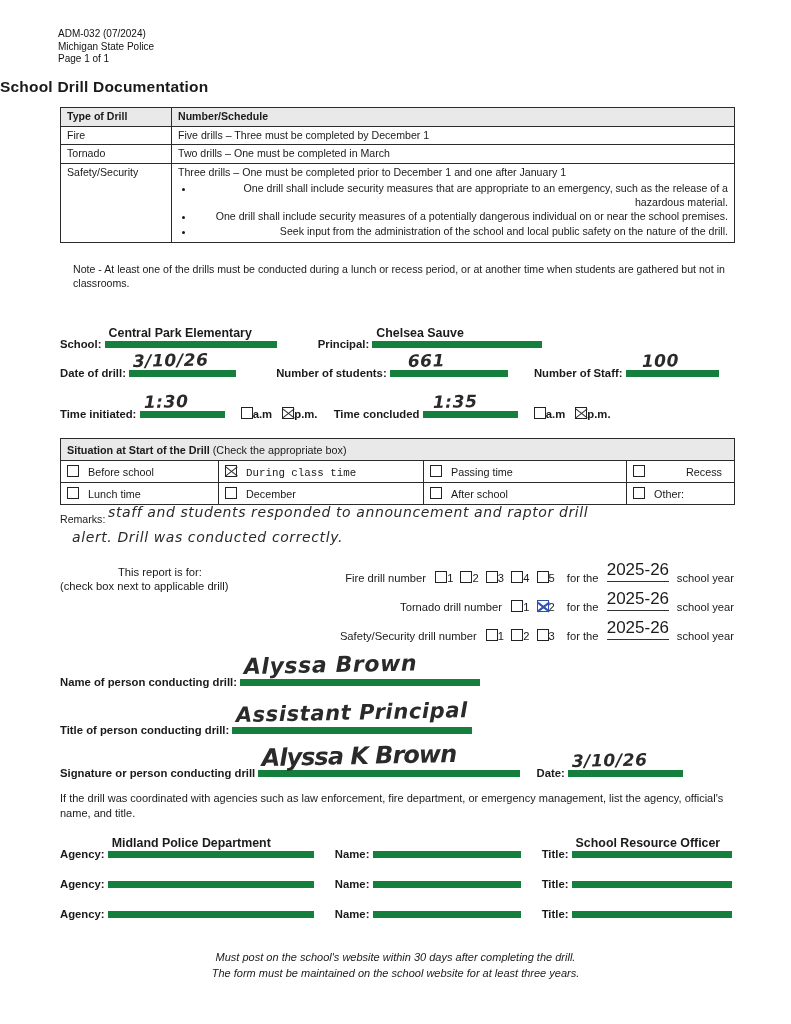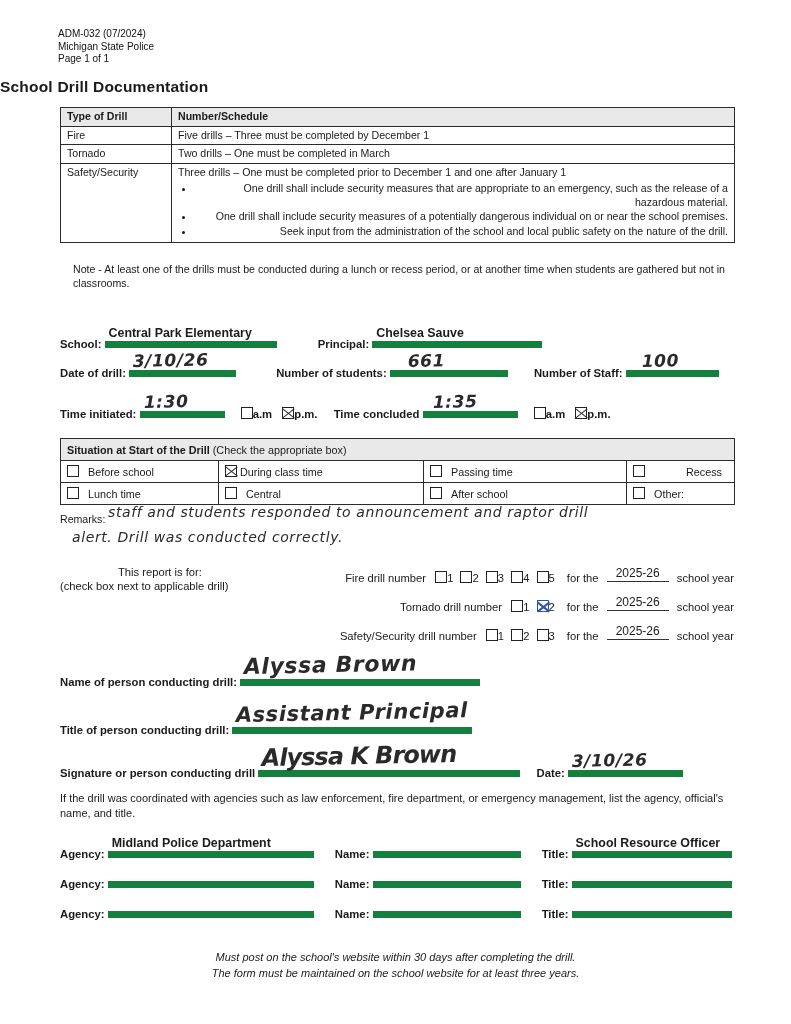--- a/index.html
+++ b/index.html
@@ -60,21 +60,21 @@
   .remarks-l2{position:absolute;left:72px;top:528px;}
   .remarks-l1 .hand,.remarks-l2 .hand{font-size:14px;transform:rotate(-0.8deg);}
 
   
   .rf-lbl1{position:absolute;left:118px;top:566px;font-size:11.2px;}
   .rf-lbl2{position:absolute;left:60px;top:580px;font-size:11.2px;}
   .drow{position:absolute;font-size:11.2px;white-space:nowrap;right:57px;}
   .drow .nm{margin-right:3px;}
   .drow .bx{margin:0 1px 0 3px;}
   .drow .yr{display:inline-block;width:62px;border-bottom:1px solid #333;text-align:center;position:relative;height:15px;}
-  .drow .yr span{position:absolute;left:0;right:0;bottom:1px;font-size:12px;}
+  .drow .yr span{position:absolute;left:0;right:0;bottom:1px;font-size:17px;}
 
   
   .coord{position:absolute;left:60px;top:791px;width:672px;font-size:11px;line-height:14.5px;}
   .footer{position:absolute;left:0;right:0;top:912px;text-align:center;font-size:11px;font-style:italic;line-height:15.5px;color:#1a1a1a;margin-top:38px;}
 </style>
 </head>
 <body>
 
 <div class="page">
 
@@ -174,39 +174,39 @@
         <span>(Check the appropriate box)</span>
       </td>
     </tr>
     <tr>
       <td style="width:145px;">
         <span class="cb"></span>
         <span style="margin-left:6px;margin-top:11px;">Before school</span>
       </td>
       <td style="width:192px;">
         <span class="cb x"></span>
-        <span style="margin-left:0;">During class time</span>
+        <span style="margin-left:6px;font-family:Liberation Mono, monospace;">During class time</span>
       </td>
       <td style="width:190px;">
         <span class="cb"></span>
         <span style="margin-left:6px;">Passing time</span>
       </td>
       <td>
         <span class="cb"></span>
         <span style="margin-left:6px;padding-left:32px;">Recess</span>
       </td>
     </tr>
     <tr>
       <td>
         <span class="cb"></span>
         <span style="margin-left:6px;">Lunch time</span>
       </td>
       <td>
         <span class="cb"></span>
-        <span style="margin-left:6px;">Central</span>
+        <span style="margin-left:6px;">December</span>
       </td>
       <td>
         <span class="cb"></span>
         <span style="margin-left:6px;">After school</span>
       </td>
       <td>
         <span class="cb"></span>
         <span style="margin-left:6px;">Other:</span>
       </td>
     </tr>

